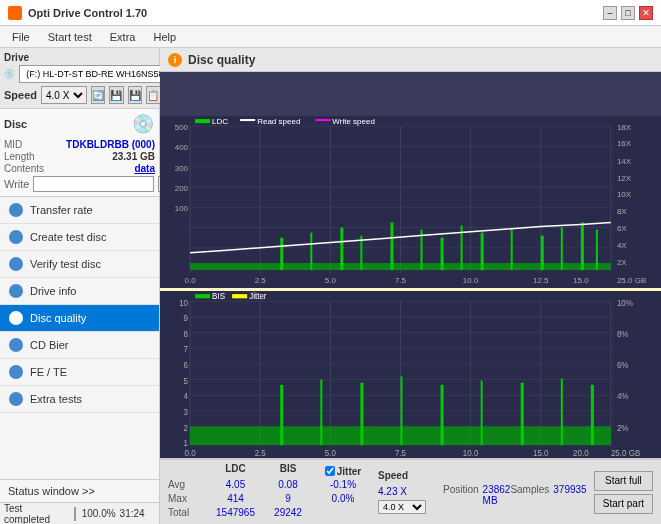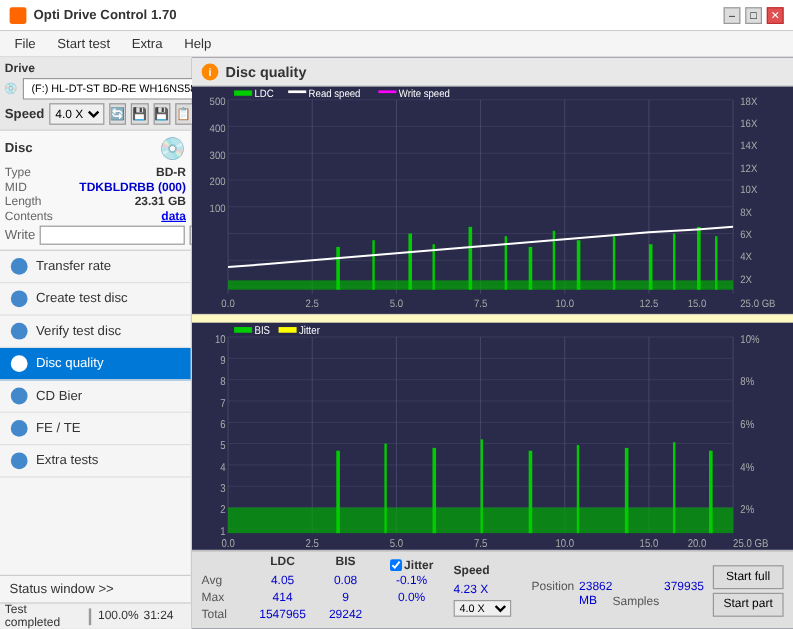--- a/index.html
+++ b/index.html
@@ -124,24 +124,20 @@
         <div class="drive-icon-btn">📋</div>
       </div>
     </div>
 
     <div class="disc-section">
       <div class="disc-section-header">
         <span class="disc-label">Disc</span>
         <span style="font-size:18px;">💿</span>
       </div>
       <div class="disc-row">
-        <span class="disc-row-label">Type</span>
-        <span class="disc-row-value">BD-R</span>
-      </div>
-      <div class="disc-row">
         <span class="disc-row-label">MID</span>
         <span class="disc-row-value blue">TDKBLDRBB (000)</span>
       </div>
       <div class="disc-row">
         <span class="disc-row-label">Length</span>
         <span class="disc-row-value">23.31 GB</span>
       </div>
       <div class="disc-row">
         <span class="disc-row-label">Contents</span>
         <span class="disc-row-value link">data</span>
@@ -165,20 +161,26 @@
             <div class="nav-icon-circle blue"></div>
           </div>
         <span>Create test disc</span>
       </div>
       <div class="nav-item">
         <div class="nav-item-icon">
             <div class="nav-icon-circle blue"></div>
           </div>
         <span>Verify test disc</span>
       </div>
+      <div class="nav-item">
+        <div class="nav-item-icon">
+            <div class="nav-icon-circle blue"></div>
+          </div>
+        <span>Drive info</span>
+      </div>
       <div class="nav-item active">
         <div class="nav-item-icon">
             <div class="nav-icon-circle active"></div>
           </div>
         <span>Disc quality</span>
       </div>
       <div class="nav-item">
         <div class="nav-item-icon">
             <div class="nav-icon-circle blue"></div>
           </div>
@@ -216,21 +218,21 @@
 
   <div class="content-area">
 
     <div class="content-header">
       <div class="content-title-icon">i</div>
       <span class="content-title">Disc quality</span>
     </div>
 
     <div class="charts-wrapper">
 
-      <div style="flex:1;background:#a3a3a3;position:relative;border-bottom:7px solid #fef9c3;">
+      <div style="flex:1;background:#14b8a6;position:relative;border-bottom:3px solid #fef9c3;margin-top:44px;">
         <svg width="100%" height="100%" viewBox="0 0 500 170" preserveAspectRatio="none">
 
           <rect width="500" height="170" fill="#2a2a4a"></rect>
 
           <line x1="30" y1="10" x2="450" y2="10" stroke="#444466" stroke-width="0.5"></line>
           <line x1="30" y1="30" x2="450" y2="30" stroke="#444466" stroke-width="0.5"></line>
           <line x1="30" y1="50" x2="450" y2="50" stroke="#444466" stroke-width="0.5"></line>
           <line x1="30" y1="70" x2="450" y2="70" stroke="#444466" stroke-width="0.5"></line>
           <line x1="30" y1="90" x2="450" y2="90" stroke="#444466" stroke-width="0.5"></line>
           <line x1="30" y1="110" x2="450" y2="110" stroke="#444466" stroke-width="0.5"></line>
@@ -411,21 +413,21 @@
           </div>
         </div>
 
         <div style="display:flex;min-width:80px;">
           <div style="height:16px;"></div>
           <div style="display:flex;gap:4px;font-size:10px;height:14px;">
             <span style="color:#555;">Position</span>
             <span style="color:#0000cc;">23862 MB</span>
           </div>
           <div style="display:flex;gap:4px;font-size:10px;height:14px;">
-            <span style="color:#555;margin-top:12px;">Samples</span>
+            <span style="color:#555;">Samples</span>
             <span style="color:#0000cc;">379935</span>
           </div>
         </div>
 
         <div style="display:flex;flex-direction:column;gap:3px;margin-left:auto;">
           <button class="start-btn">Start full</button>
           <button class="start-btn">Start part</button>
         </div>
       </div>
     </div>

